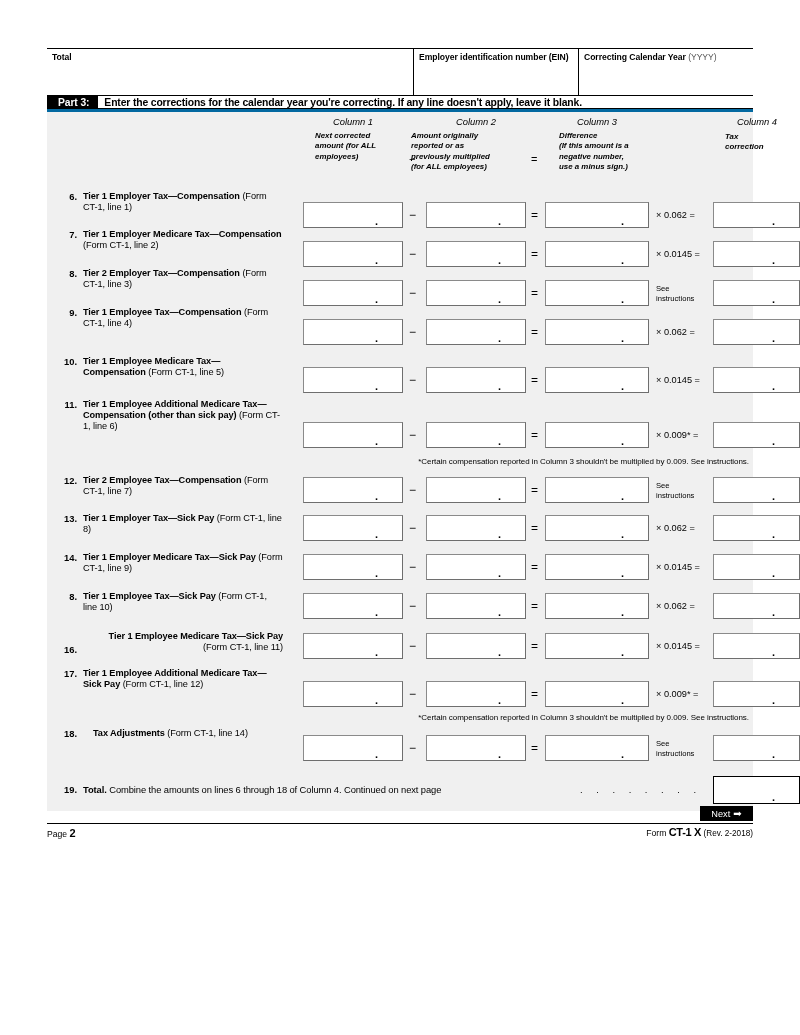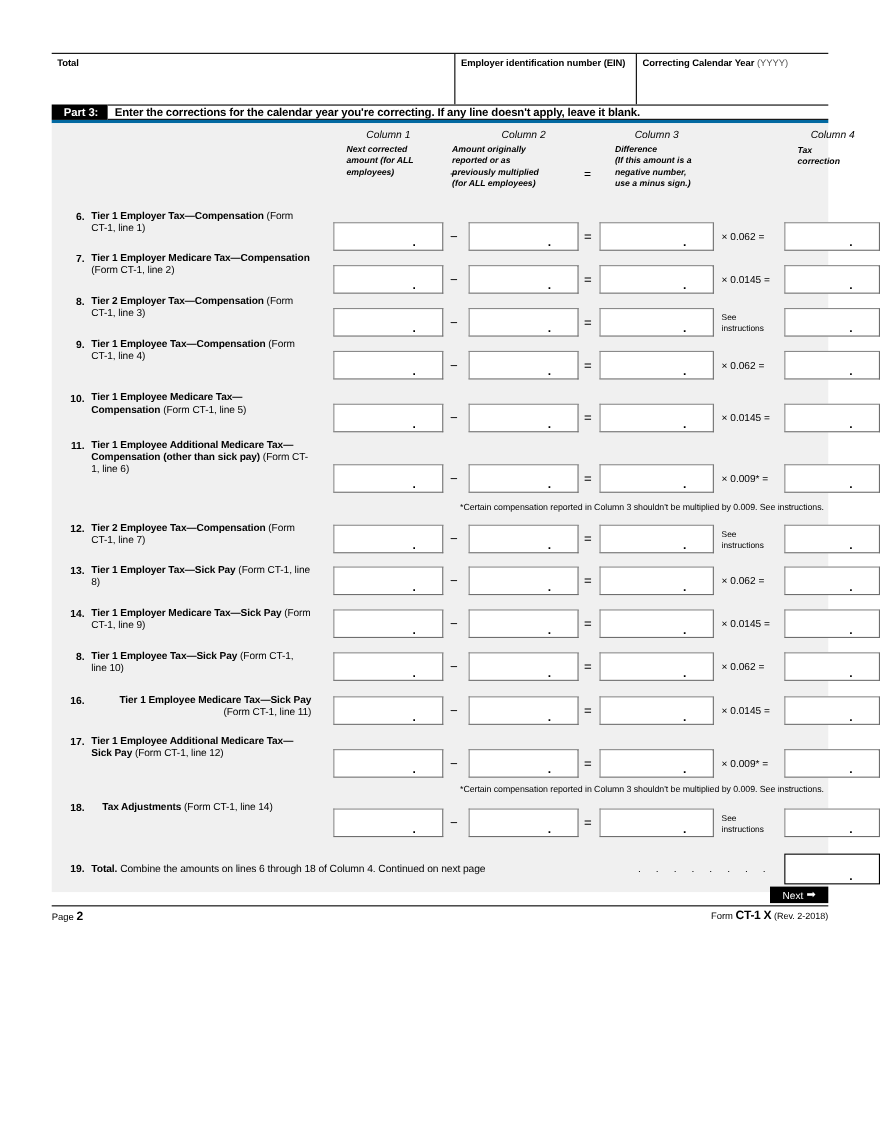--- a/index.html
+++ b/index.html
@@ -457,21 +457,21 @@
       </div>
       <div class="mbox c3" style="top: 481px;">
         <span class="dot">.</span>
       </div>
       <div class="mbox c4" style="top: 481px;">
         <span class="dot">.</span>
       </div>
       <div class="minus" style="top: 481px;">−</div>
       <div class="equals" style="top: 481px;">=</div>
       <div class="mult" style="top: 481px;">× 0.062 =</div>
-      <div class="row-num" style="top: 519px;">16.</div>
+      <div class="row-num" style="top: 532px;">16.</div>
       <div class="row-lbl" style="top: 519px; text-align: right;"><span>Tier 1 Employee Medicare Tax—Sick Pay</span><span class="reg"> (Form CT-1, line 11)</span></div>
       <div class="mbox c1" style="top: 521px;">
         <span class="dot">.</span>
       </div>
       <div class="mbox c2" style="top: 521px;">
         <span class="dot">.</span>
       </div>
       <div class="mbox c3" style="top: 521px;">
         <span class="dot">.</span>
       </div>

